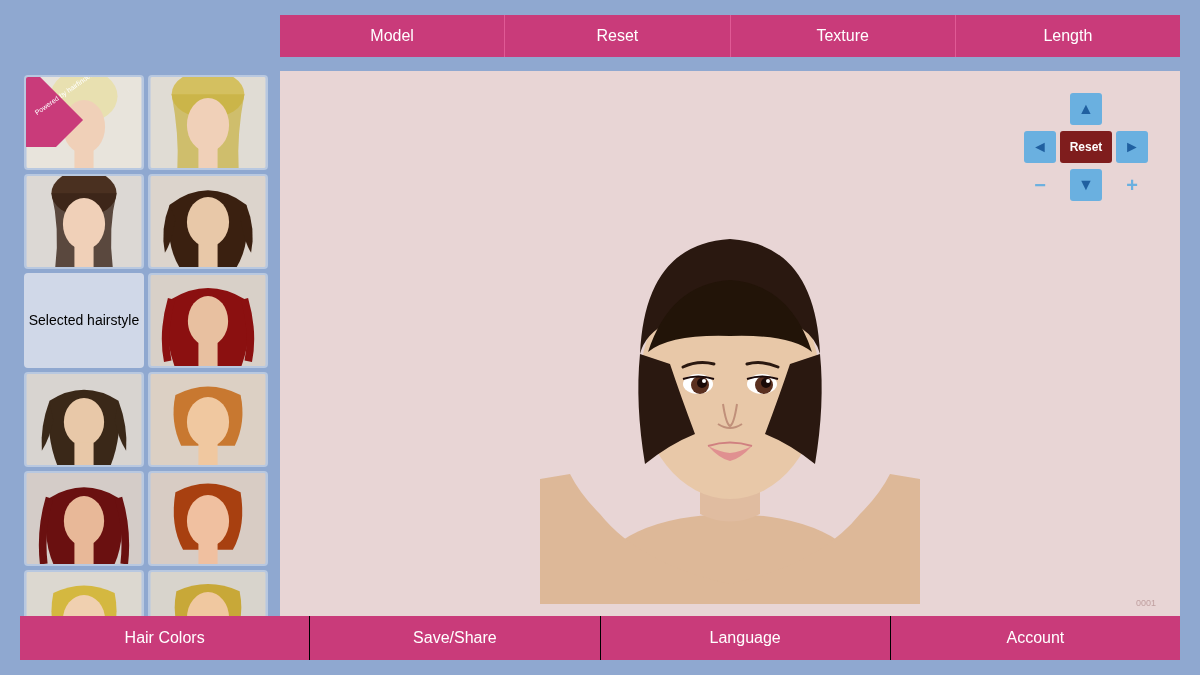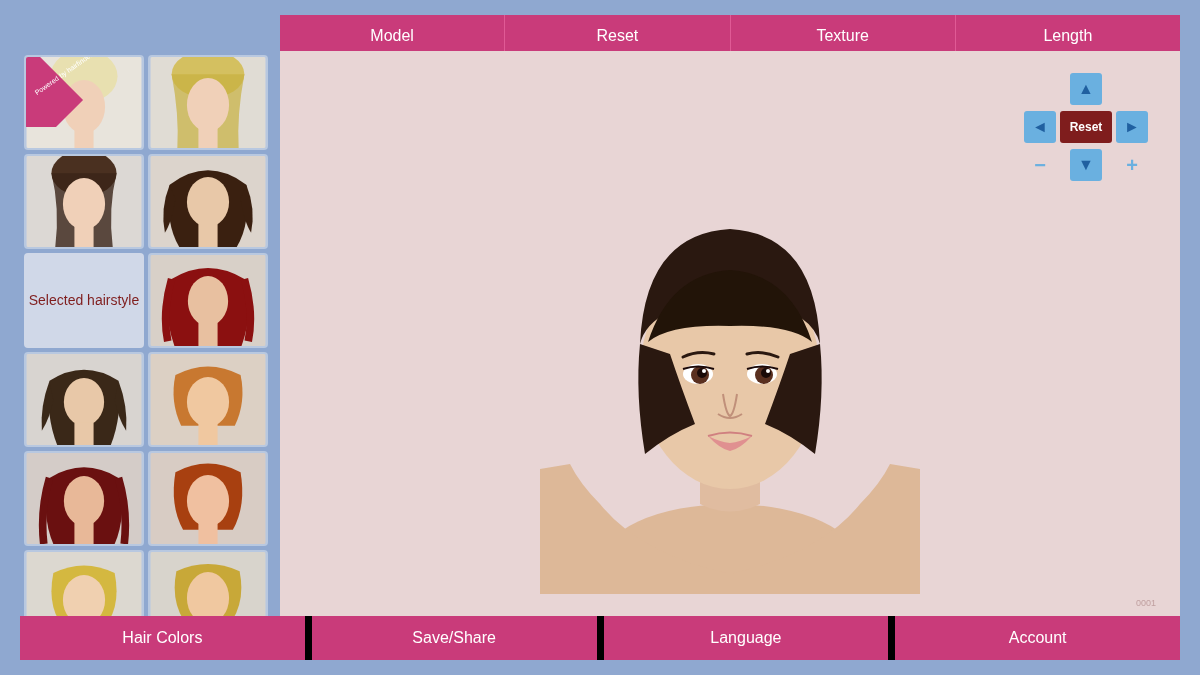--- a/index.html
+++ b/index.html
@@ -74,21 +74,21 @@
       border: 2px solid transparent;
     }
     .hair-thumb.selected-label {
       display: flex;
       align-items: center;
       justify-content: center;
       background: #d0d8e8;
     }
     .selected-label-text {
       text-align: center;
-      color: #7f1d1d;
+      color: #000000;
       font-size: 14px;
       line-height: 1.3;
     }
 
     
     .main-canvas {
       flex: 1;
       background: #e8d5d5;
       position: relative;
       display: flex;
@@ -154,36 +154,36 @@
     }
     .bottom-nav-item {
       flex: 1;
       display: flex;
       align-items: center;
       justify-content: center;
       color: white;
       font-size: 16px;
       font-weight: 400;
       cursor: pointer;
-      border-right: 7px solid #000000;
+      border-right: 1px solid #000000;
     }
     .bottom-nav-item:last-child { border-right: none; }
 
     
     .thumb-svg {
       width: 100%;
       height: 100%;
     }
   </style>
 </head>
 <body>
 
 <div class="app-container">
 
-  <div style="display:flex; height:36px;">
+  <div style="display:flex; height:56px;">
 
     <div style="width:260px; background:#8fa8d0; display:flex; align-items:center; justify-content:center;">
     </div>
     <div class="top-nav" style="flex:1; display:flex; margin-left:0;">
       <div class="top-nav-item">Model</div>
       <div class="top-nav-item">Reset</div>
       <div class="top-nav-item">Texture</div>
       <div class="top-nav-item">Length</div>
     </div>
   </div>

